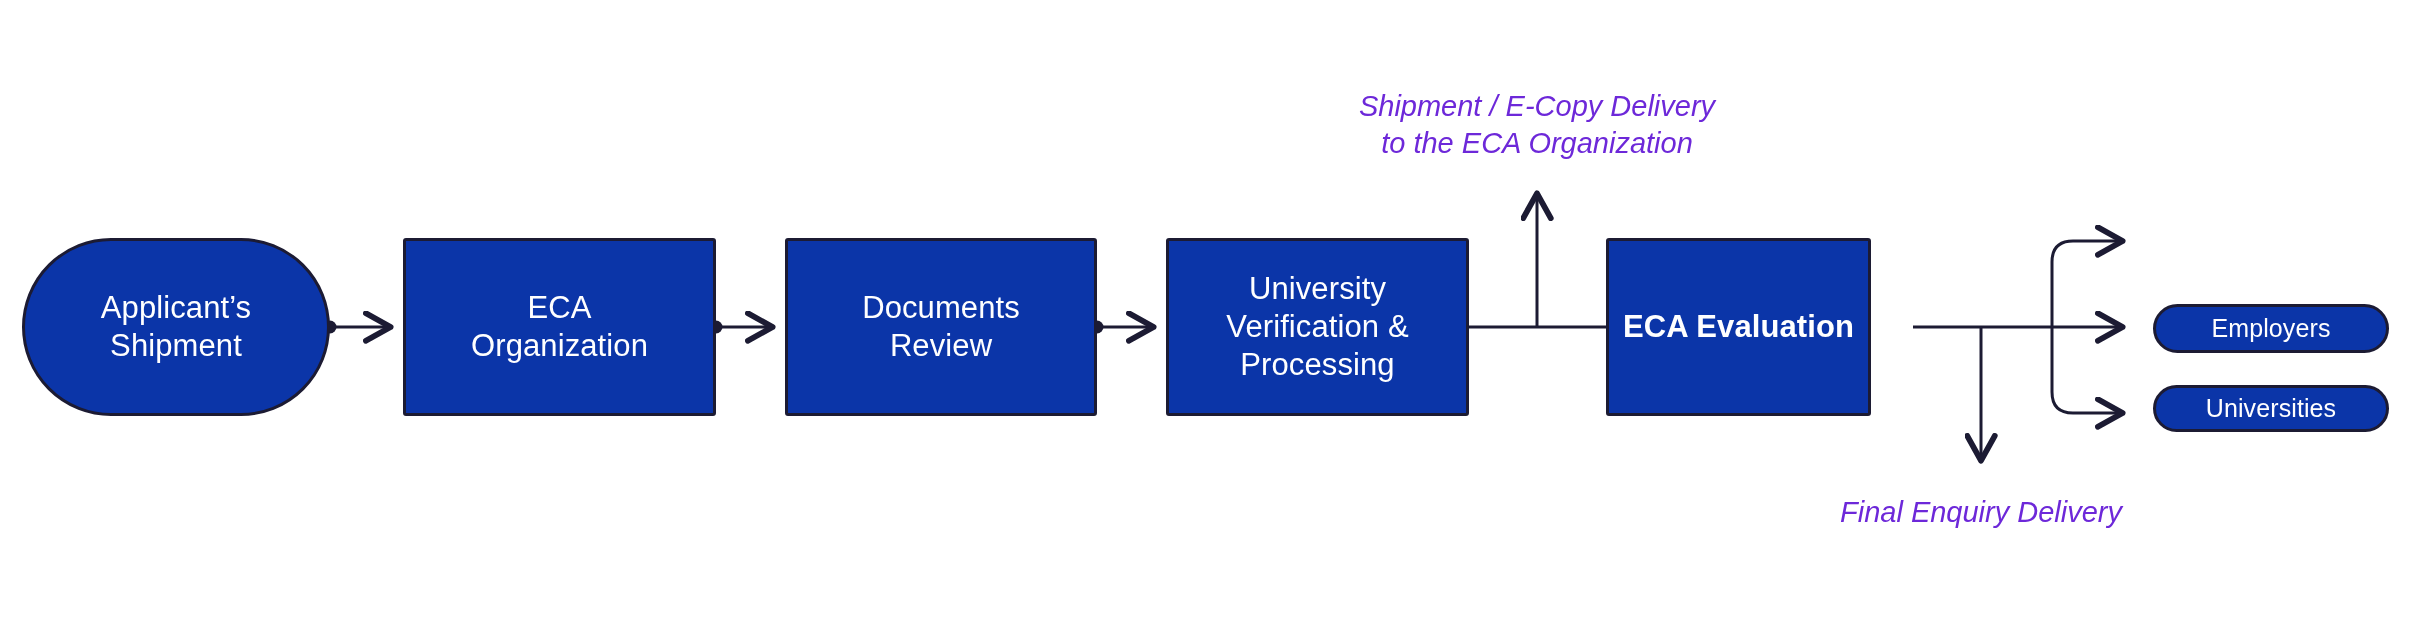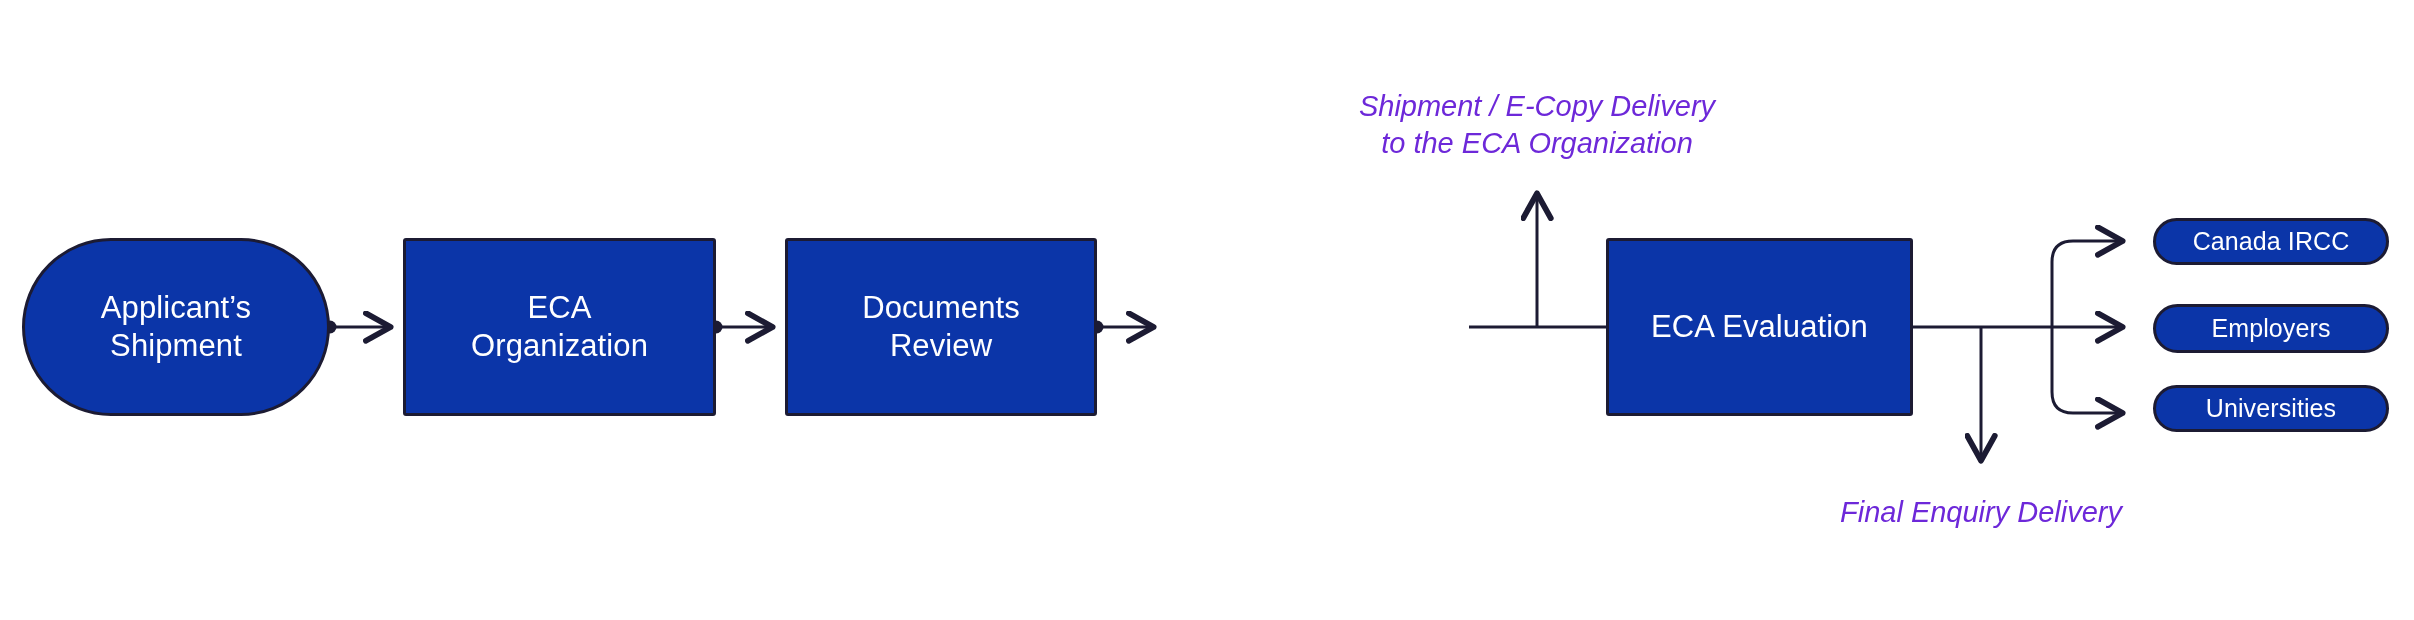--- a/index.html
+++ b/index.html
@@ -127,24 +127,26 @@
 
   <div class="node terminator" style="left:22px; top:238px; width:308px; height:178px;">Applicant’s
 Shipment</div>
 
   <div class="node process" style="left:403px; top:238px; width:313px; height:178px;">ECA
 Organization</div>
 
   <div class="node process" style="left:785px; top:238px; width:312px; height:178px;">Documents
 Review</div>
 
+  <div class="node process" style="left:1166px; top:238px; width:303px; height:178px;">University
+Verification &amp;
+Processing</div>
 
-  <div class="node process" style="left:1606px; top:238px; width:307px; height:178px;">ECA Evaluation</div>
+  <div class="node process" style="left:1606px; top:238px; width:265px; height:178px;font-weight:bold;">ECA Evaluation</div>
 
-  <div class="node endpoint" style="left:2153px; top:218px; width:236px; height:47px;">Canada IRCC</div>
 
   <div class="node endpoint" style="left:2153px; top:304px; width:236px; height:49px;">Employers</div>
 
   <div class="node endpoint" style="left:2153px; top:385px; width:236px; height:47px;">Universities</div>
 
   <div class="annotation" style="left:1237px; top:88px; width:600px;">Shipment / E-Copy Delivery
 to the ECA Organization</div>
 
   <div class="annotation" style="left:1681px; top:494px; width:600px;">Final Enquiry Delivery</div>
 

